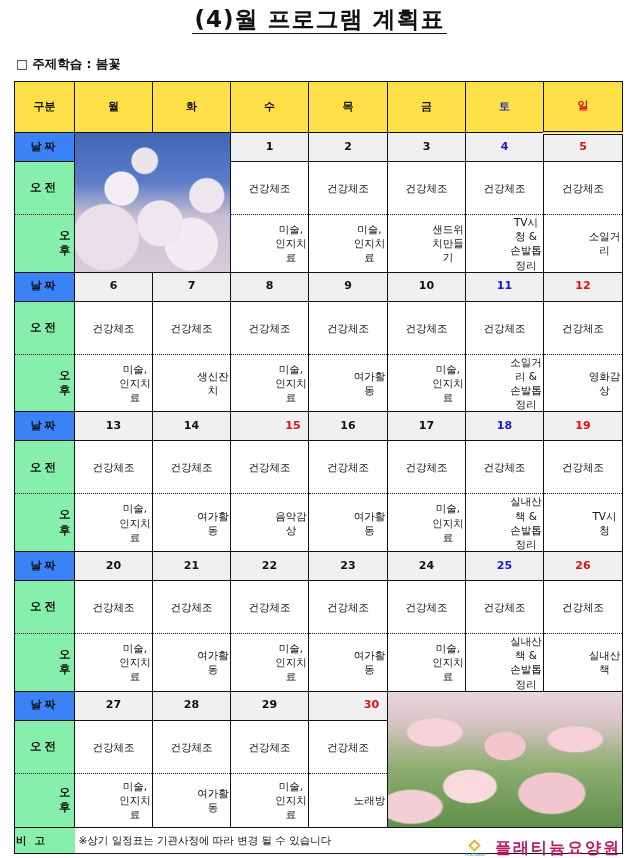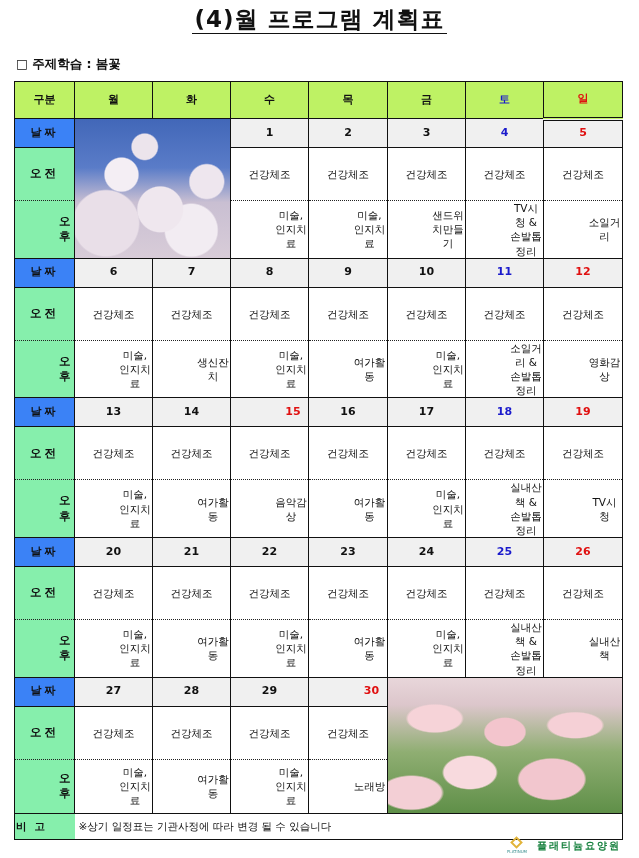--- a/index.html
+++ b/index.html
@@ -2,21 +2,21 @@
 <html><head>
 <meta charset="utf-8">
 <style>
   * { box-sizing: border-box; margin: 0; padding: 0; }
   body { width: 639px; height: 858px; background: #fff; font-family: "DejaVu Sans", "Liberation Sans", sans-serif; color: #111; position: relative; overflow: hidden; }
   .title { position: absolute; top: 4px; left: 0; width: 639px; text-align: center; font-size: 23px; letter-spacing: 1px; font-weight: bold; }
   .title span { border-bottom: 1.5px solid #111; padding: 0 2px 1px; }
   .theme { position: absolute; top: 56px; left: 16px; font-size: 12.5px; font-weight: bold; }
   table { position: absolute; top: 81px; left: 14px; width: 608px; border-collapse: collapse; table-layout: fixed; }
   td, th { border: 1.6px solid #111; text-align: center; vertical-align: middle; font-size: 10.5px; font-weight: normal; line-height: 1.35; padding: 0 1px; }
-  th { background: #bef264; font-weight: bold; font-size: 11px; height: 37px; }
+  th { background: #fde047; font-weight: bold; font-size: 11px; height: 51px; }
   tr.date td { height: 29px; background: #f0f0f0; font-weight: bold; font-size: 11px; }
   tr.date td.lbl { background: #3b82f6; }
   tr.am td { height: 53px; }
   tr.pm td { height: 54px; }
   tr.am td { border-bottom: 1px dotted #222; }
   tr.pm td { border-top: 1px dotted #222; padding-left: 44px; }
   td.lbl { font-weight: bold; font-size: 11.5px; letter-spacing: 3px; background: #86efac; }
   .sat { color: #1a1acc; }
   .sun { color: #e01010; }
   .hol { color: #e01010; padding-left: 48px; }
@@ -36,21 +36,21 @@
       radial-gradient(ellipse at 35% 70%, #f8dade 0 12%, transparent 13%),
       radial-gradient(ellipse at 70% 75%, #f2c6ce 0 14%, transparent 15%),
       radial-gradient(ellipse at 10% 85%, #f3cfd5 0 10%, transparent 11%),
       linear-gradient(180deg, #e8d6da 0%, #dcc6cb 20%, #8fae72 55%, #5f8f48 100%); }
   tr.footer td { height: 26px; text-align: left; font-size: 10.5px; }
   tr.footer td.lbl { text-align: left; letter-spacing: 8px; }
   .brand { position: absolute; top: 838px; right: 18px; display: flex; align-items: center; gap: 6px; }
   .brand .logo { width: 28px; height: 16px; position: relative; }
   .brand .logo .dia { position: absolute; left: 9px; top: 0; width: 9px; height: 9px; border: 2px solid #e2b43a; transform: rotate(45deg); }
   .brand .logo .txt { position: absolute; left: 0; bottom: 0; font-size: 4px; color: #3a8f8f; width: 28px; text-align: center; }
-  .brand .name { font-size: 10px; font-weight: bold; letter-spacing: 2px; color: #15803d; font-family: Liberation Serif, serif; }
+  .brand .name { font-size: 16px; font-weight: bold; letter-spacing: 2px; color: #be185d; font-family: Liberation Serif, serif; }
 </style>
 </head>
 <body>
 
 <div class="title"><span>(4)월 프로그램 계획표</span></div>
 <div class="theme">□ 주제학습 : 봄꽃</div>
 
 <table>
   <colgroup>
     <col style="width:60px">

